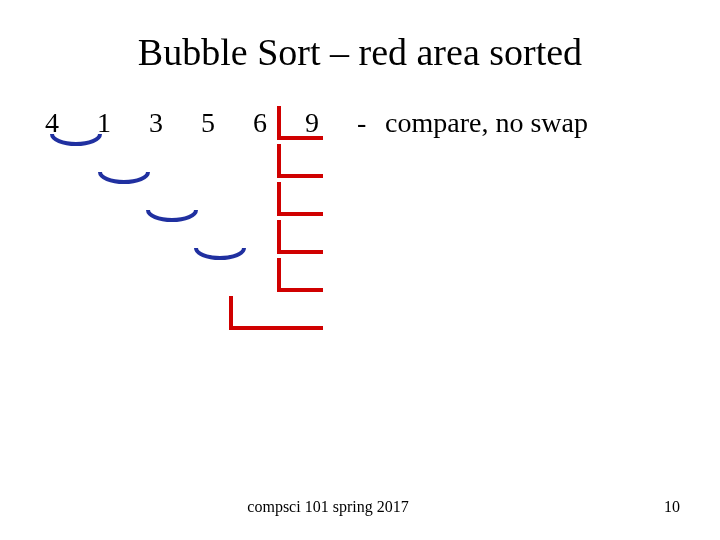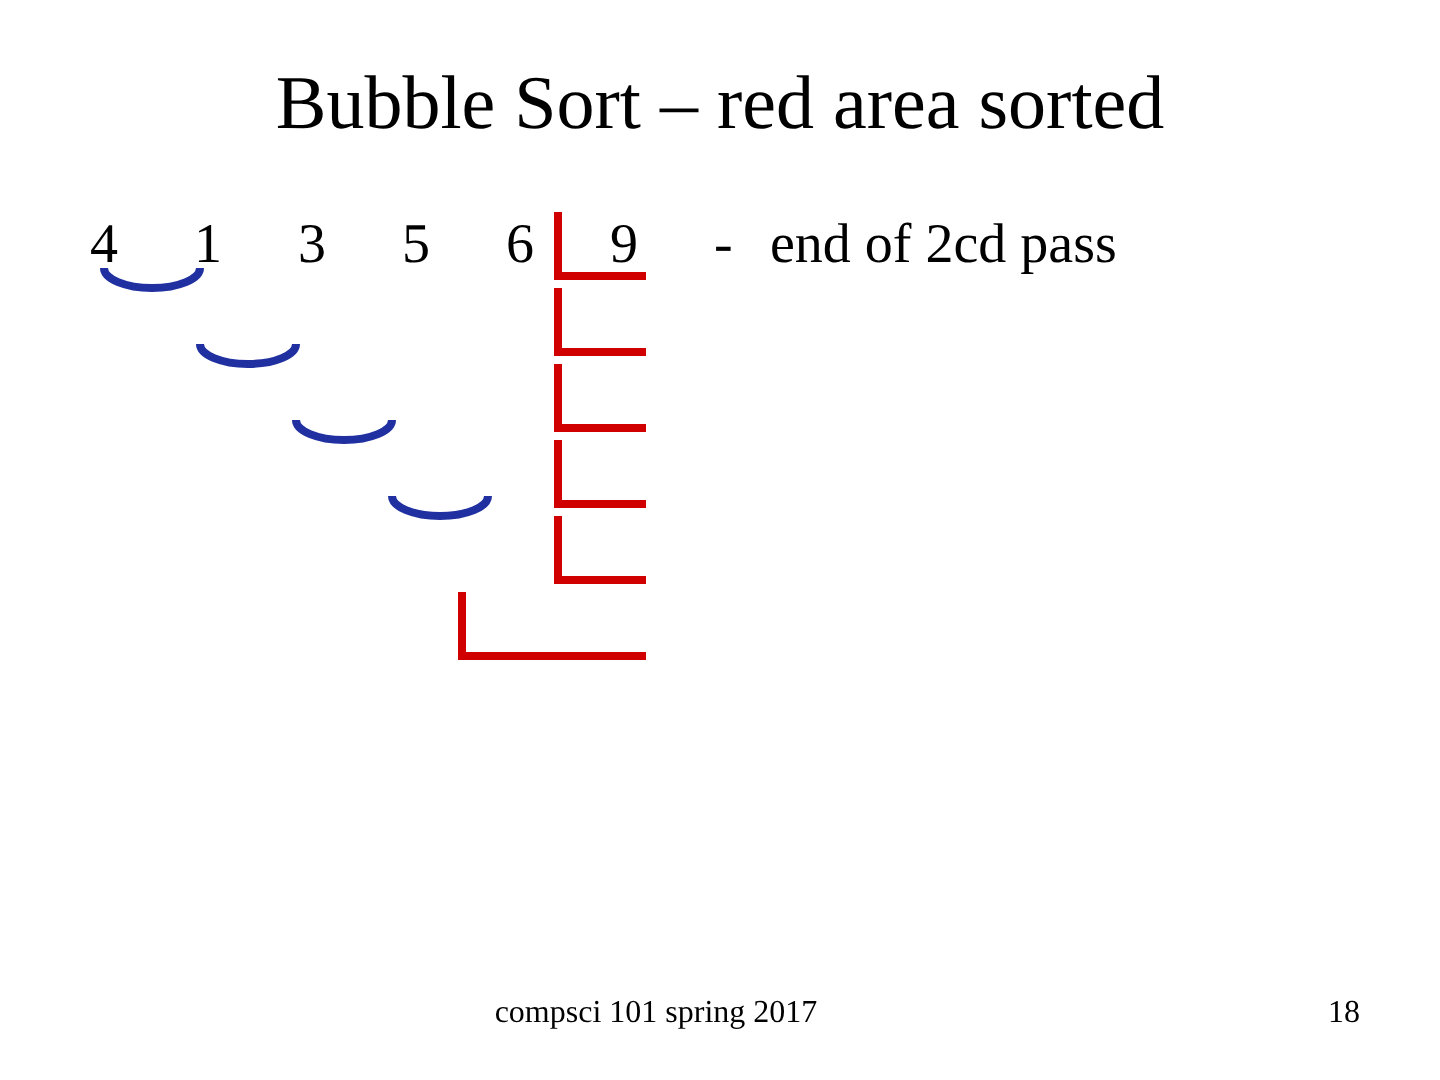--- a/index.html
+++ b/index.html
@@ -81,21 +81,21 @@
 
 <div class="grid">
   <div class="row">
     <span class="cell">4</span>
     <span class="cell">1</span>
     <span class="cell">3</span>
     <span class="cell">5</span>
     <span class="cell">6</span>
     <span class="cell">9</span>
     <span class="dash">-</span>
-    <span class="desc">end of 2cd pass</span>
+    <span class="desc">compare, no swap</span>
   </div>
 </div>
 
 <svg class="ann" width="560" height="240">
 
   <g stroke="#d00000" stroke-width="4" fill="none" stroke-linecap="butt">
 
     <path d="M234 2 L234 34 L278 34"></path>
 
     <path d="M234 40 L234 72 L278 72"></path>
@@ -115,13 +115,13 @@
 
     <path d="M55 68 A24 10 0 0 0 103 68"></path>
 
     <path d="M103 106 A24 10 0 0 0 151 106"></path>
 
     <path d="M151 144 A24 10 0 0 0 199 144"></path>
   </g>
 </svg>
 
 <div class="footer">compsci 101 spring 2017</div>
-<div class="pagenum">18</div>
+<div class="pagenum">10</div>
 
 </body></html>

